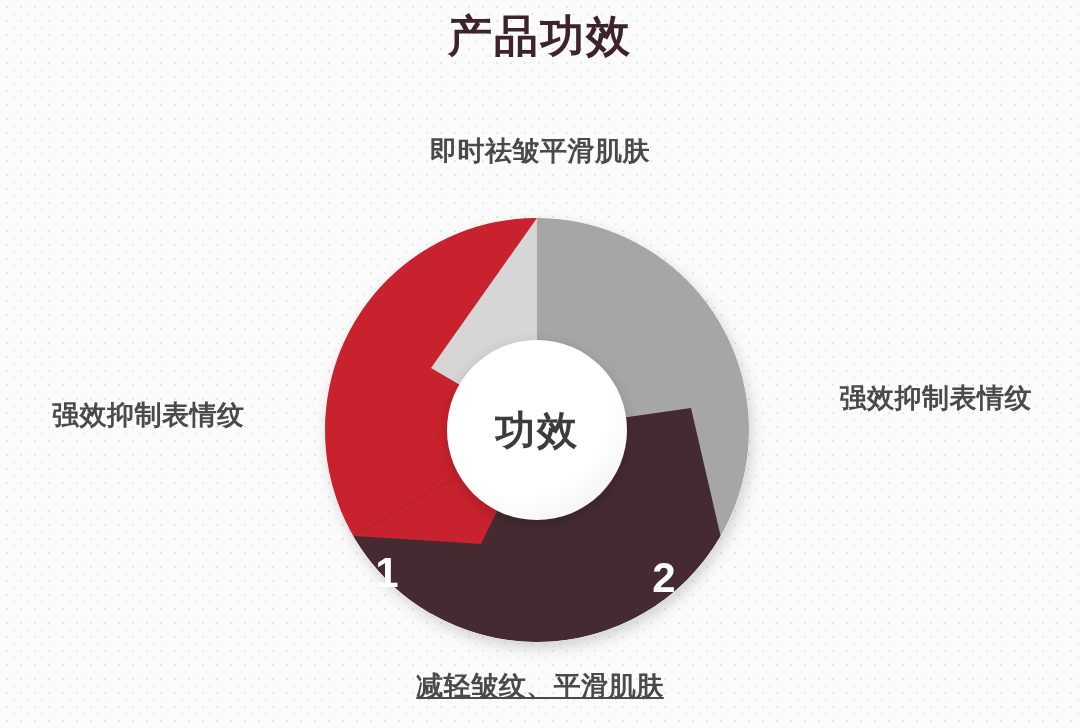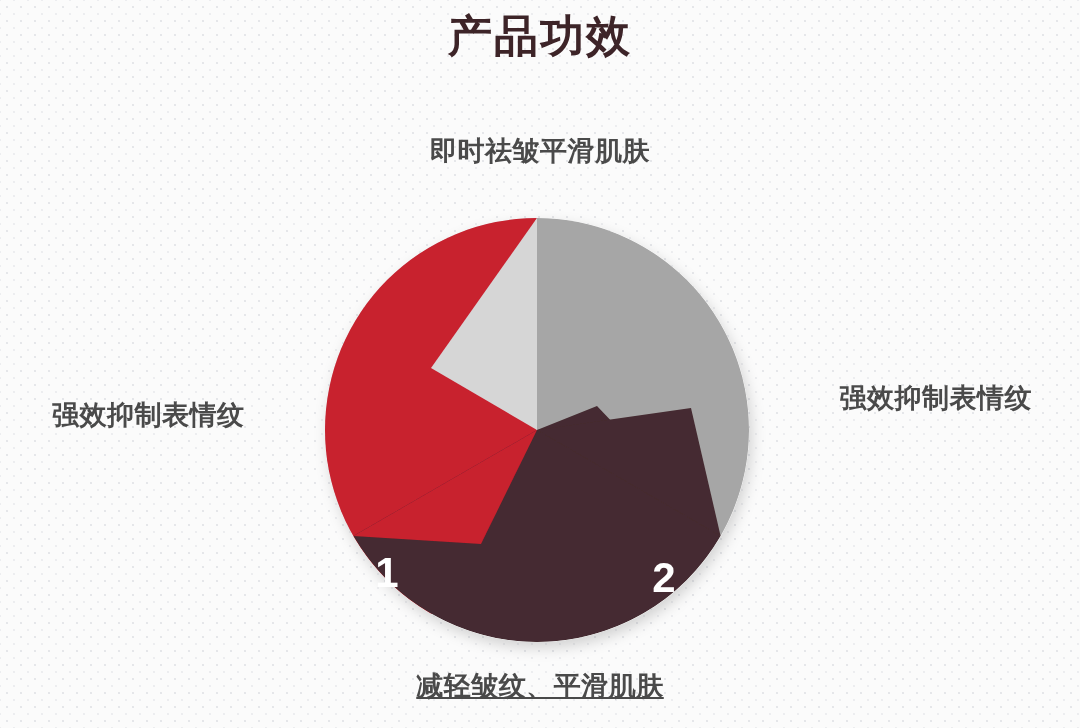--- a/index.html
+++ b/index.html
@@ -209,16 +209,19 @@
                    L 236 236
                    L 130 174
                    Z"></path>
         </g>
       </g>
     </svg>
 
     <div class="seg-number" id="seg-num-1">1</div>
     <div class="seg-number" id="seg-num-2">2</div>
 
+    <div id="center-hub">
+      <span id="center-label">功效</span>
+    </div>
   </div>
 
 
 </div>
 
 </body></html>

